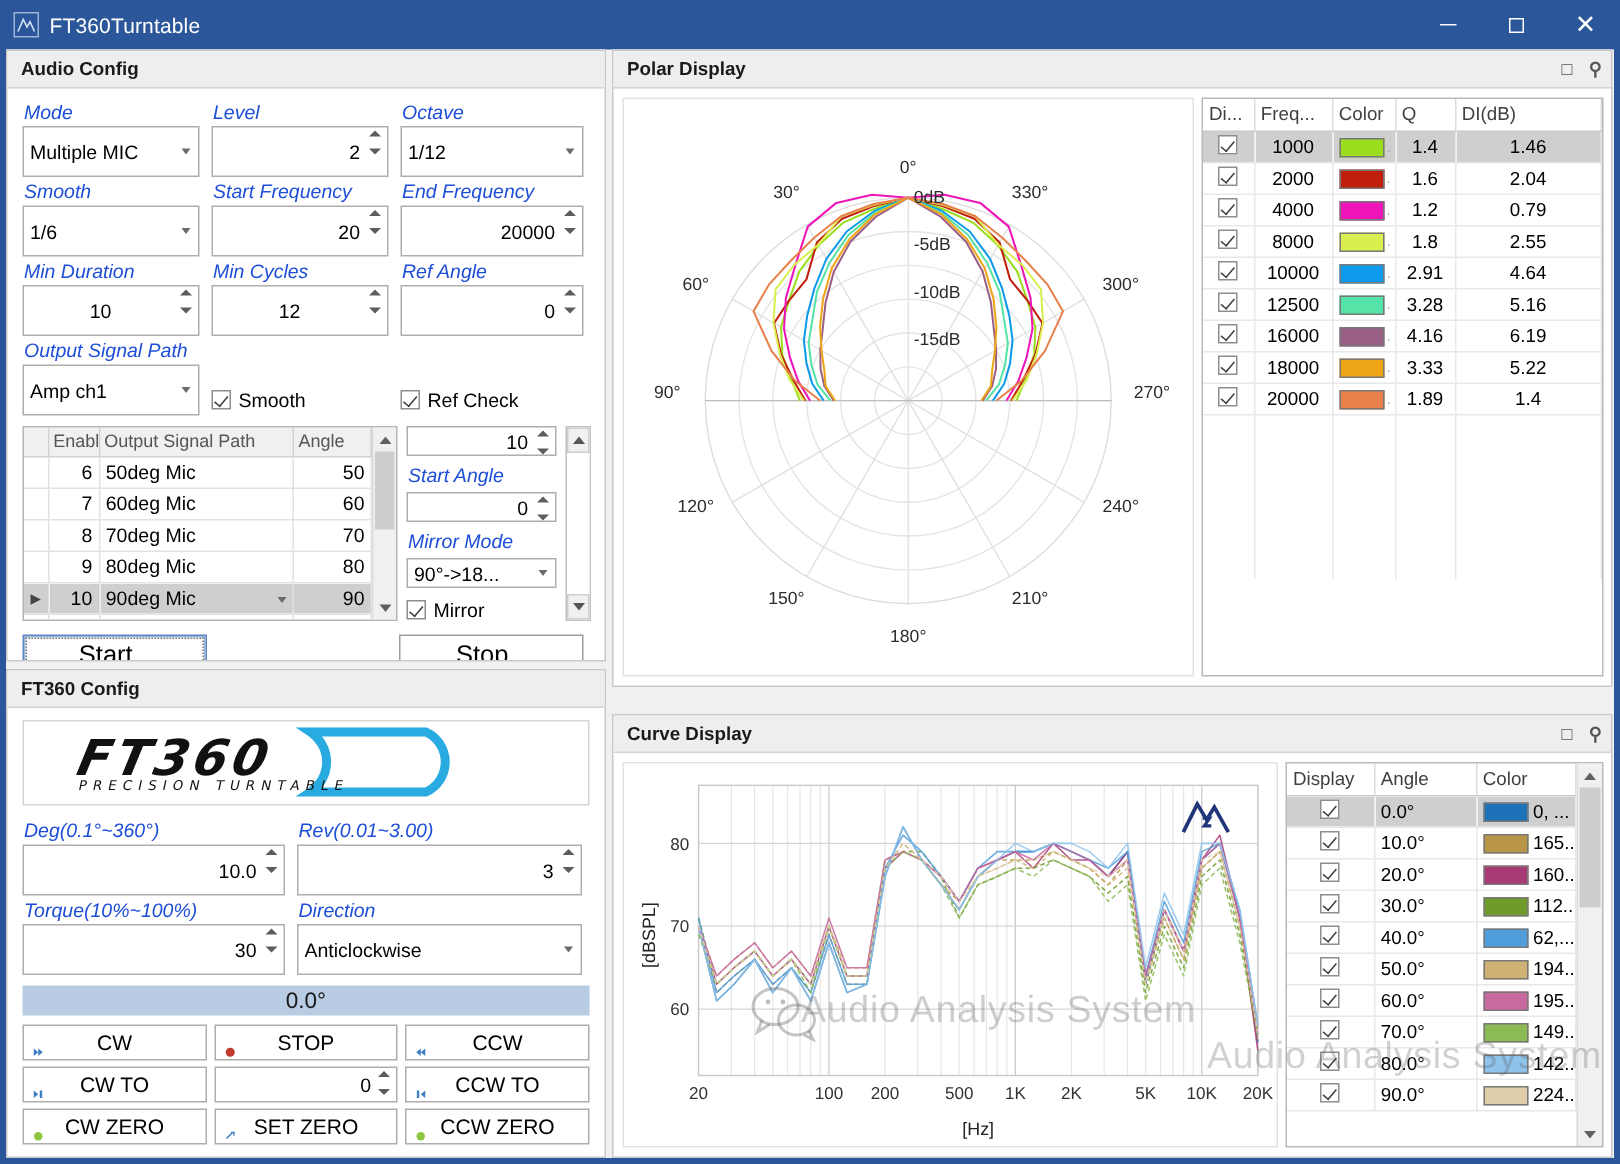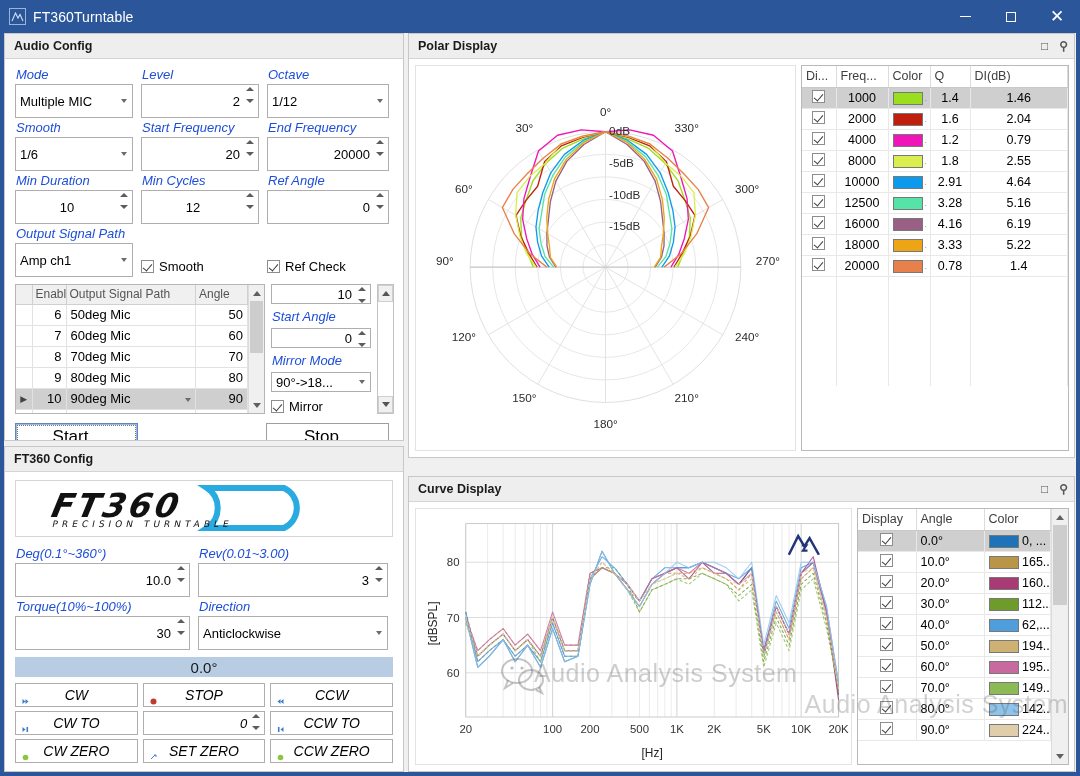--- a/index.html
+++ b/index.html
@@ -287,21 +287,20 @@
     grid-template-columns: 1fr 1fr 1fr;
     gap: 4px 5px;
   }
   .mbtn {
     height: 24px;
     border: 1px solid #aeaeae;
     background: #ffffff;
     display: flex; align-items: center; justify-content: center;
     font-size: 14px; position: relative;
     color:#000;
-    font-style:italic;
   }
   .mbtn .micro { position:absolute; left:6px; top:50%; margin-top:-3px; width:6px;height:6px; }
   .mbtn.spinbtn { justify-content: flex-end; padding-right: 17px; font-size:13px; }
 
   
   #polar-body { display: flex; padding: 6px 5px 6px 6px; gap: 5px; height: 100%; }
   #polar-plot {
     flex: 1 1 auto;
     border: 1px solid #e3e3e3;
     background: #fff;
@@ -899,21 +898,21 @@
                     <td class="tdcheck"><span class="chkbox checked" style="display:inline-block;"></span></td>
                     <td class="num-r">18000</td>
                     <td><span class="swatch" style="background:#eda516"></span><span class="swdot">.</span></td>
                     <td class="num-r">3.33</td>
                     <td class="num-r">5.22</td>
                   </tr>
                   <tr>
                     <td class="tdcheck"><span class="chkbox checked" style="display:inline-block;"></span></td>
                     <td class="num-r">20000</td>
                     <td><span class="swatch" style="background:#e8804b"></span><span class="swdot">.</span></td>
-                    <td class="num-r">0.78</td>
+                    <td class="num-r">1.89</td>
                     <td class="num-r">1.4</td>
                   </tr>
                   <tr>
                     <td style="height:110px;border-bottom:none;"></td>
                     <td style="border-bottom:none;"></td>
                     <td style="border-bottom:none;"></td>
                     <td style="border-bottom:none;"></td>
                     <td style="border-bottom:none;"></td>
                   </tr>
                 </tbody>

